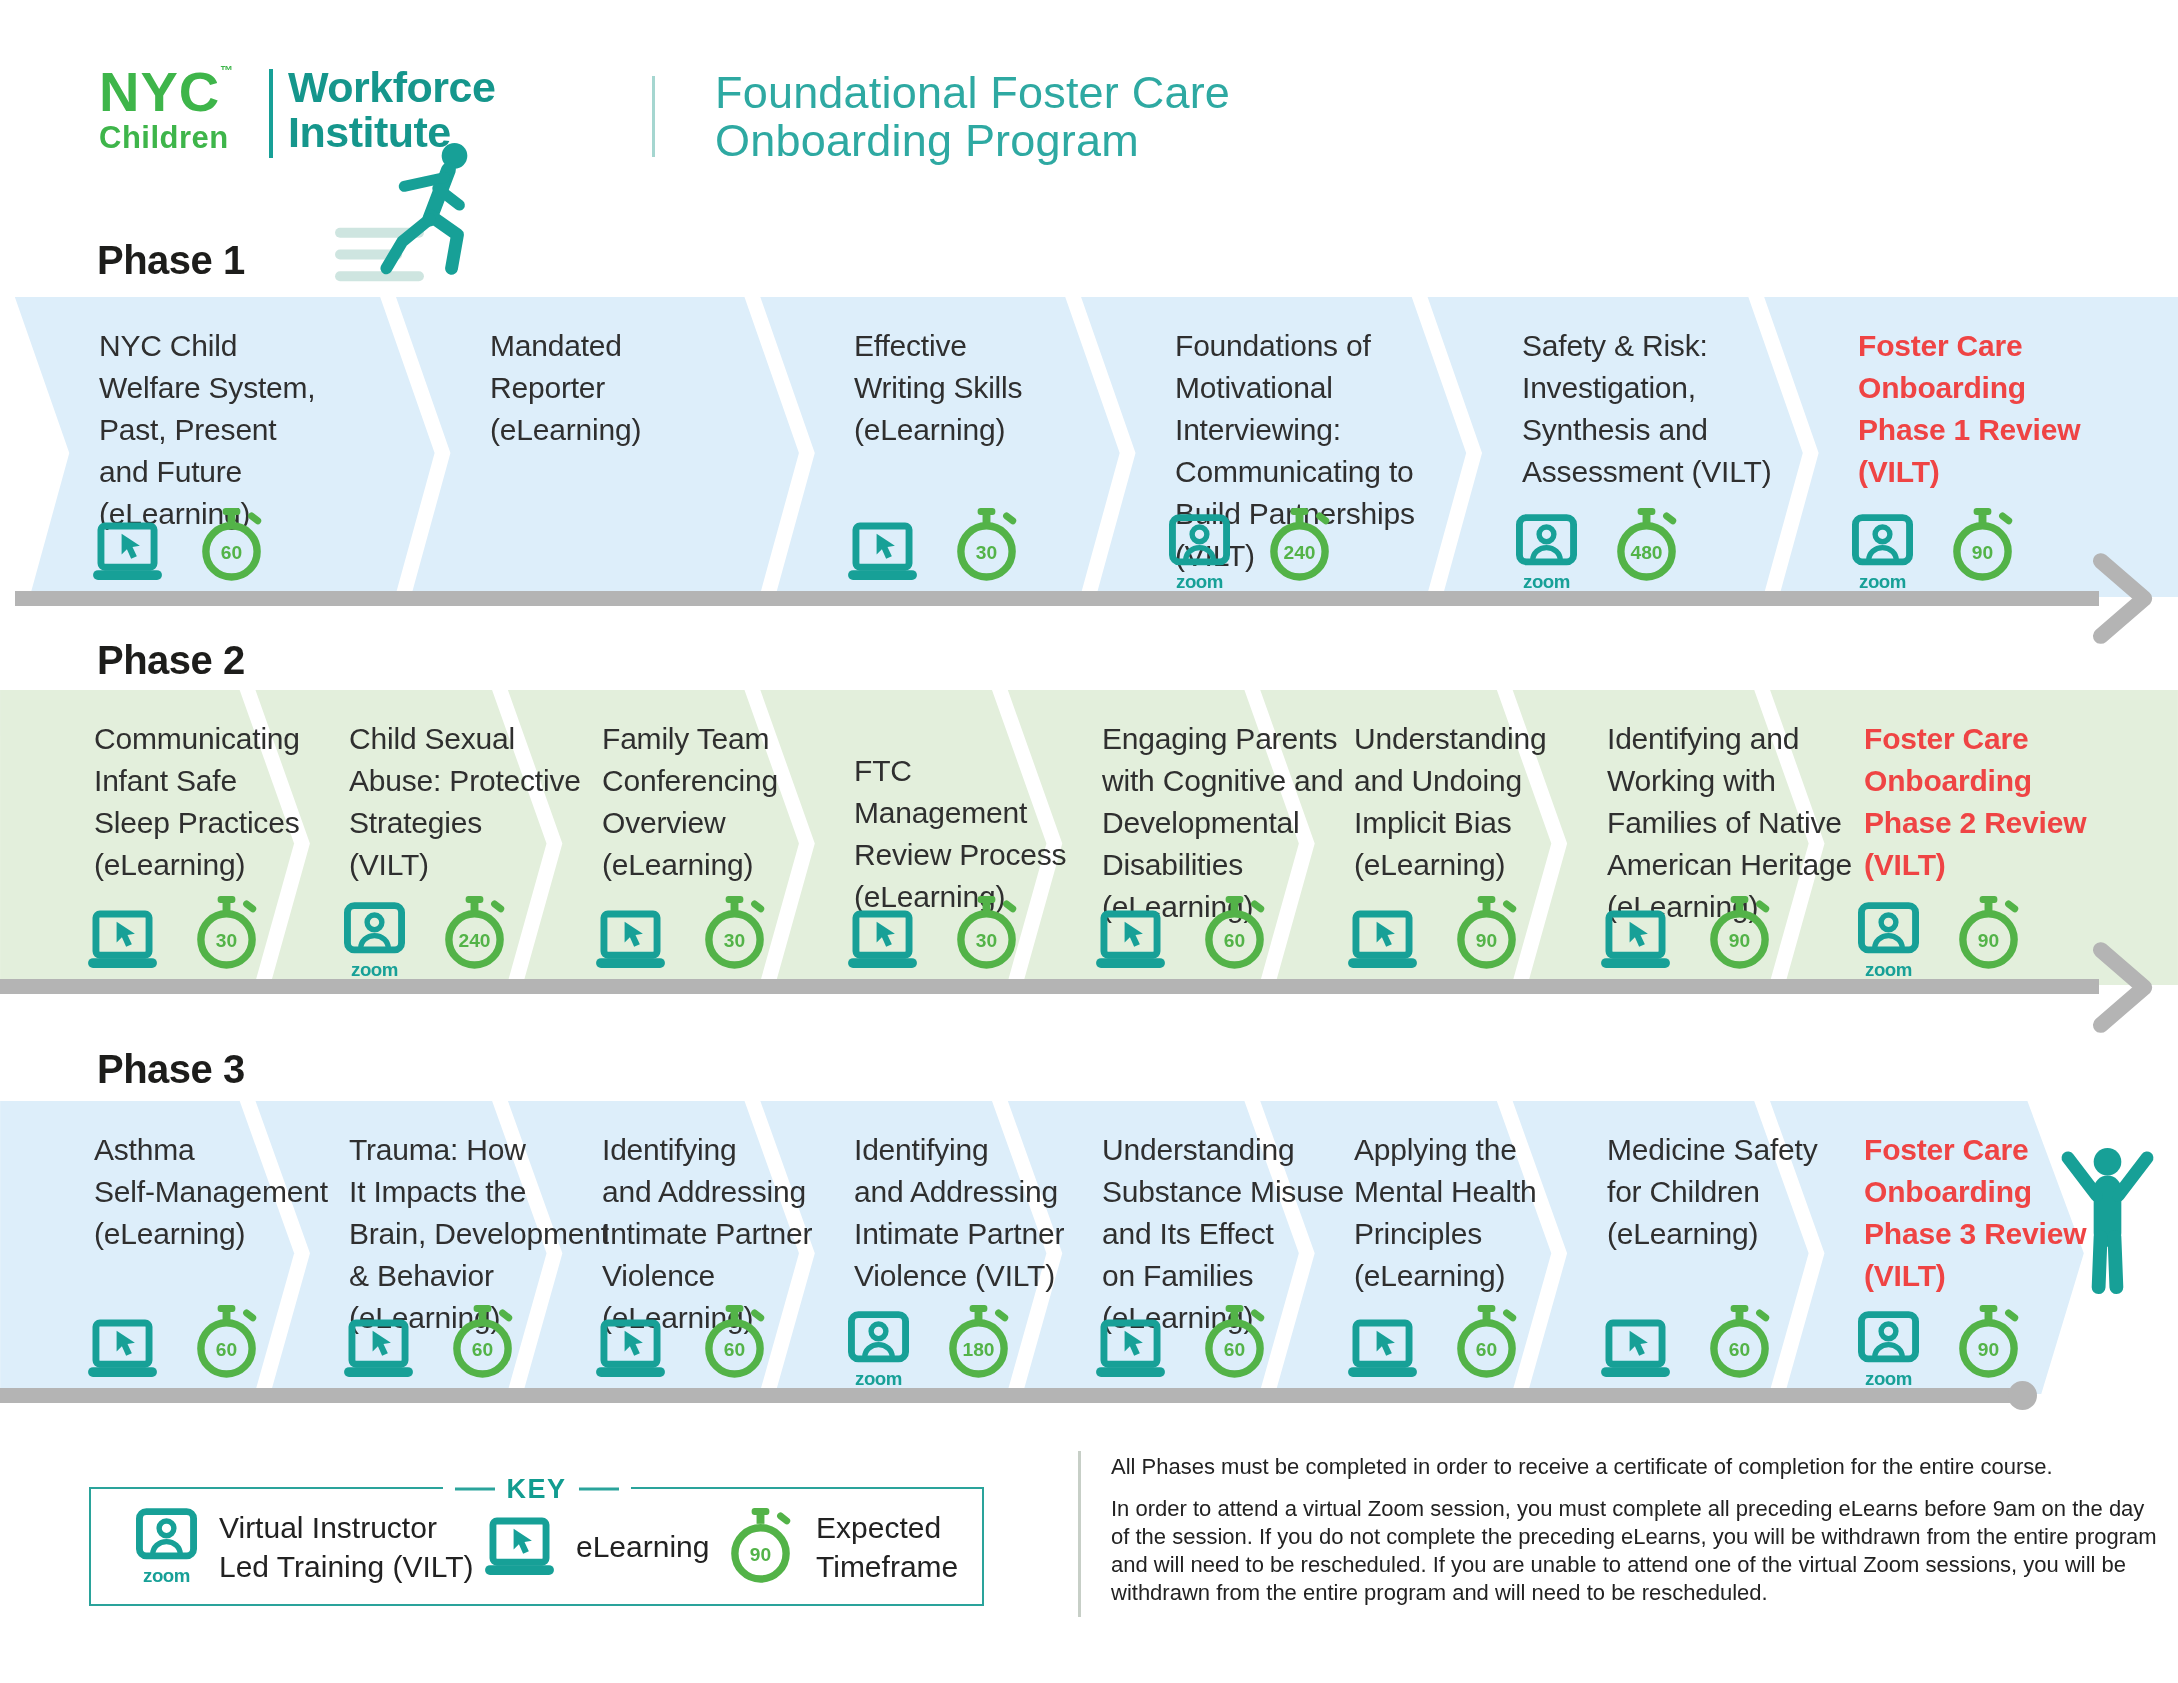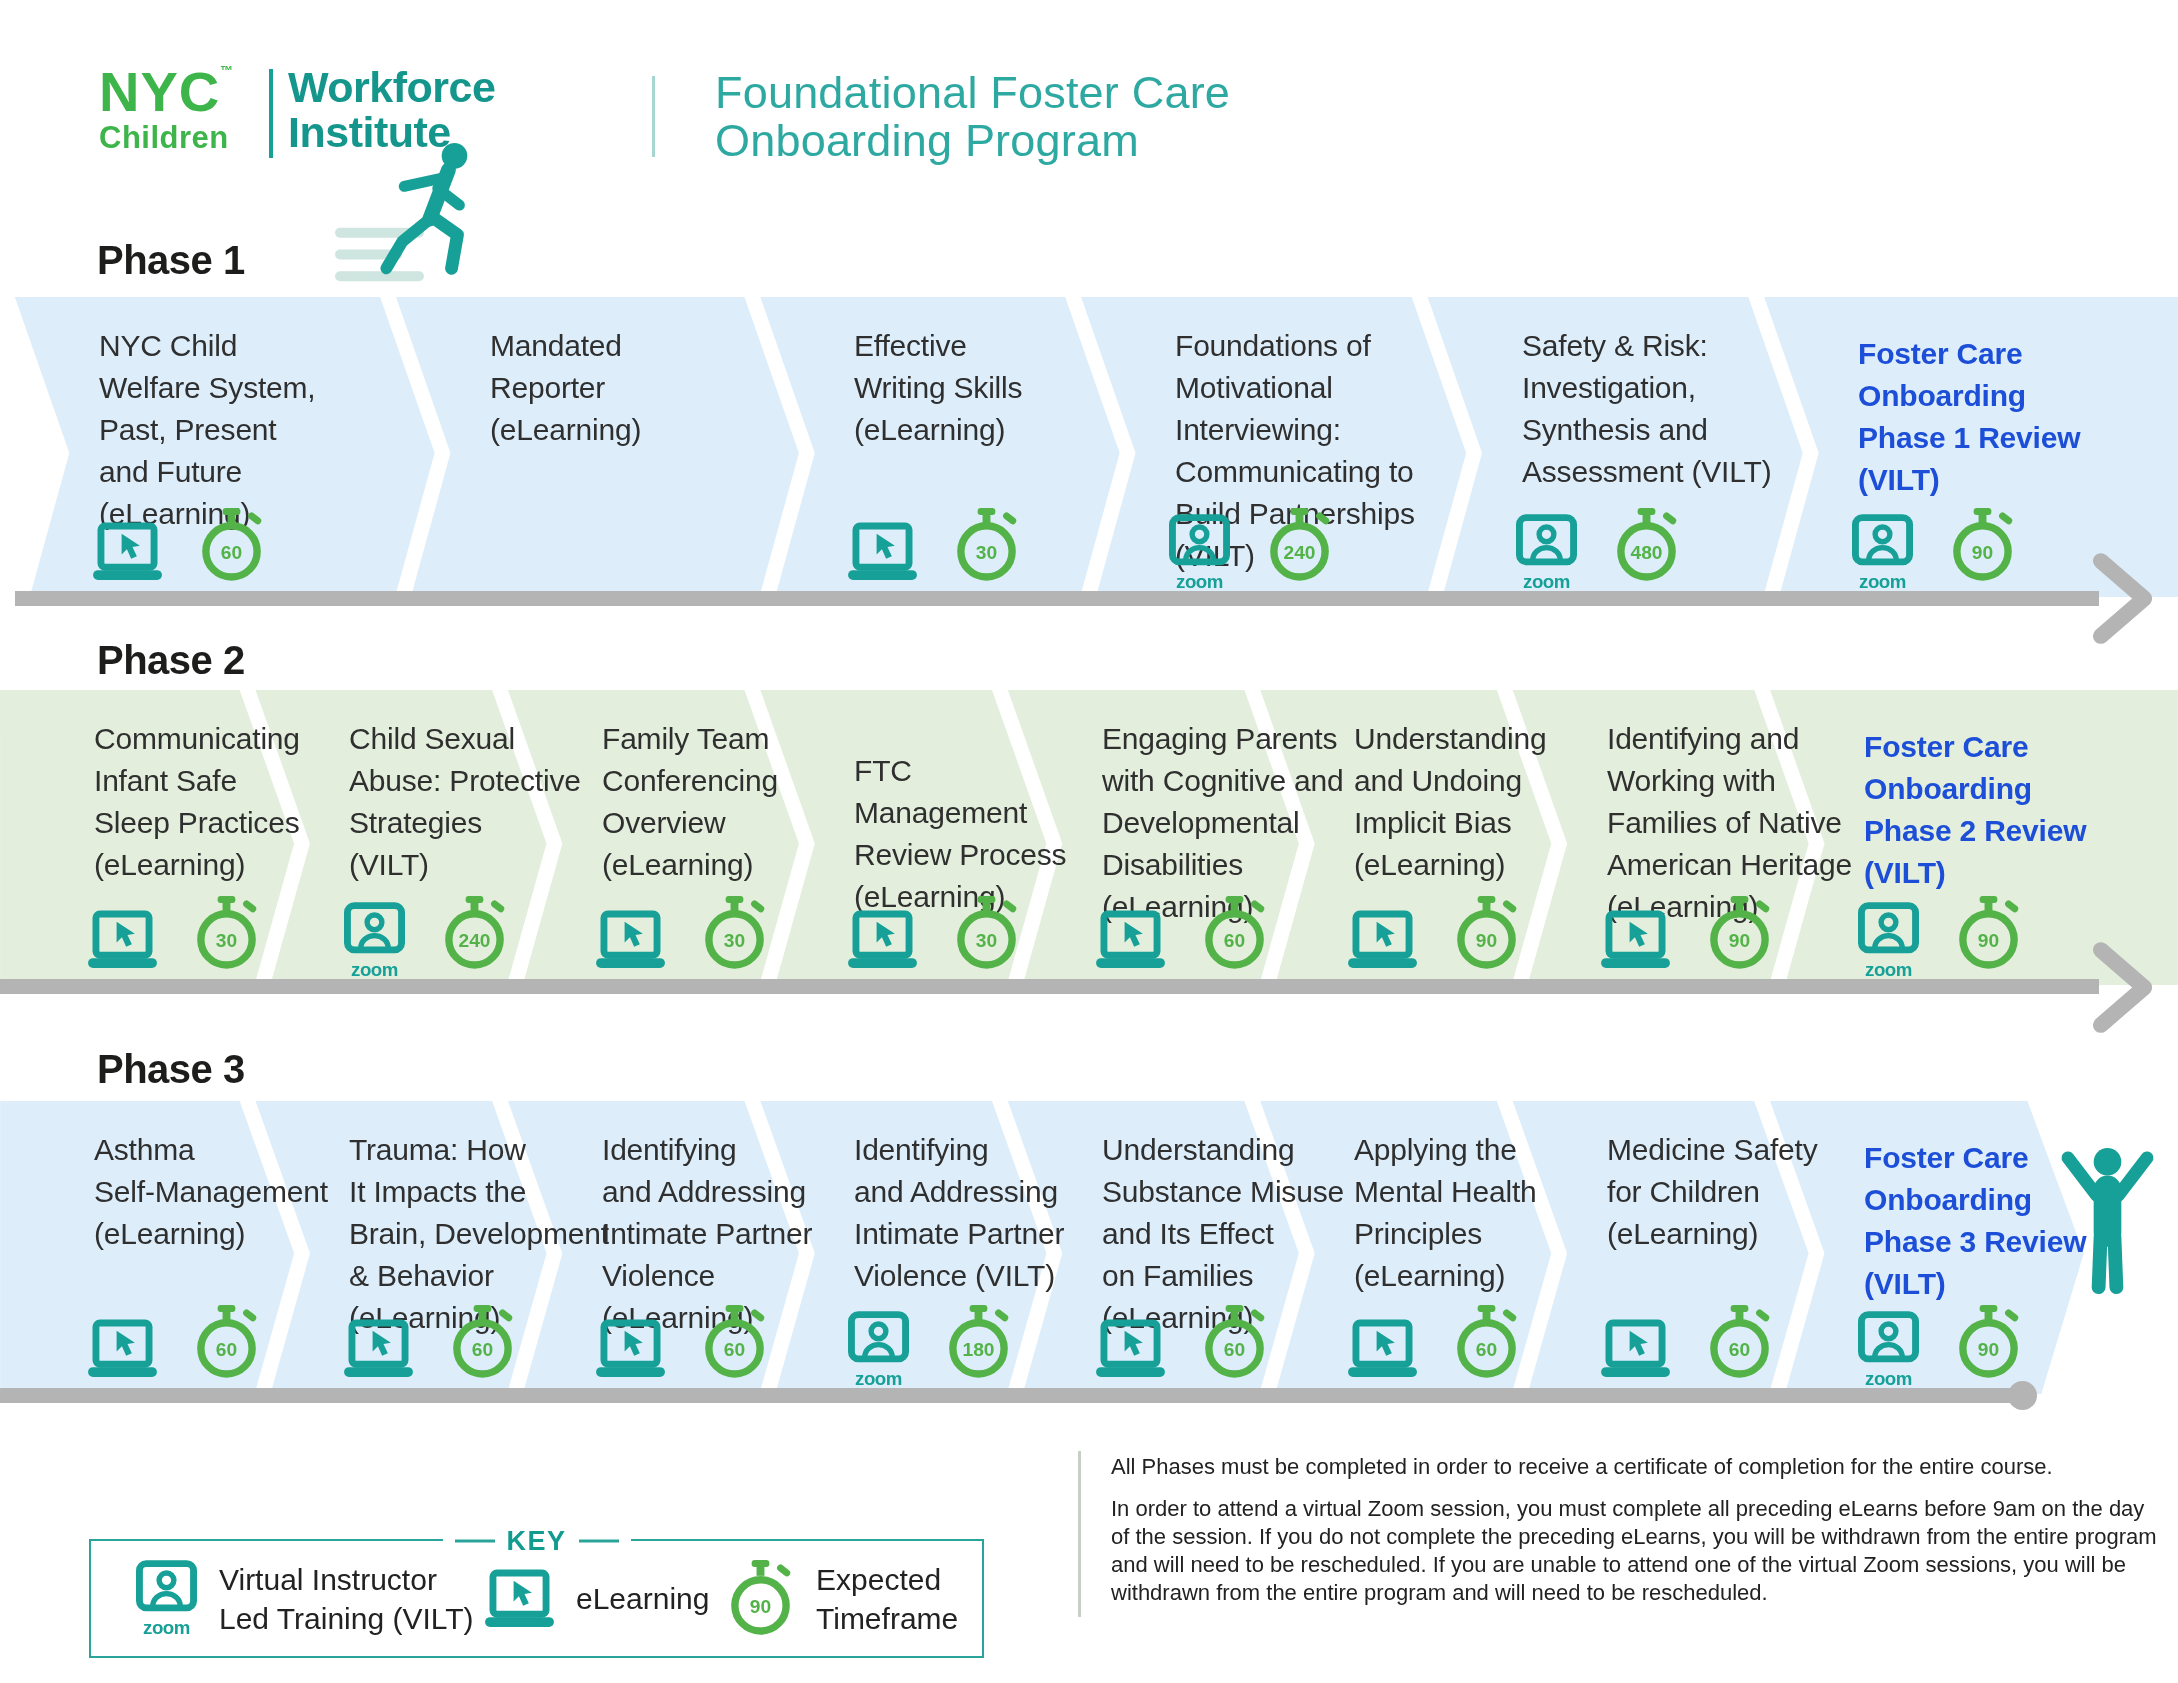--- a/index.html
+++ b/index.html
@@ -15,21 +15,21 @@
   .wi{font-size:43px;font-weight:bold;color:#15968c;line-height:45px;letter-spacing:-0.5px;}
   .title-vbar{width:3px;height:81px;background:#a5d6d0;}
   .doc-title{font-size:45px;color:#2ea9a2;line-height:48px;letter-spacing:0.2px;}
 
   .phase-label{font-size:40px;font-weight:bold;color:#1d1d1b;letter-spacing:-0.5px;z-index:2;}
 
   
   .band{z-index:1;}
   .course{z-index:2;}
   .ctitle{white-space:pre;font-size:30px;line-height:42px;color:#2f2f2f;letter-spacing:-0.2px;}
-  .course.bold .ctitle{font-weight:bold;color:#1d4ed8;margin-top:8px;}
+  .course.bold .ctitle{font-weight:bold;color:#ef4444;}
   .icons{z-index:2;display:flex;align-items:flex-end;gap:36px;height:93px;}
   .icons .zm{margin-bottom:-10px;}
 
   
   .bar{height:15px;background:#b4b4b4;z-index:3;}
   .ah{z-index:3;}
   .dot{width:29px;height:29px;border-radius:50%;background:#b4b4b4;z-index:3;}
 
   
   .keybox{border:2px solid #2aa39b;background:#fff;z-index:2;}
@@ -99,21 +99,21 @@
   <svg class="ah" style="left:2091px;top:551px;" width="71" height="95" viewBox="0 0 72 96">
       <polyline points="10,10 54,48 10,86" fill="none" stroke="#b4b4b4" stroke-width="16" stroke-linecap="round" stroke-linejoin="round"></polyline>
     </svg>
   <div class="bar" style="left:0px;top:979px;width:2099px;"></div>
   <svg class="ah" style="left:2091px;top:940px;" width="71" height="95" viewBox="0 0 72 96">
       <polyline points="10,10 54,48 10,86" fill="none" stroke="#b4b4b4" stroke-width="16" stroke-linecap="round" stroke-linejoin="round"></polyline>
     </svg>
   <div class="bar" style="left:0px;top:1388px;width:2010px;"></div>
   <div class="dot" style="left:2008px;top:1381px;"></div>
 
-  <div class="keybox" style="left:89px;top:1539px;width:891px;height:115px;">
+  <div class="keybox" style="left:89px;top:1487px;width:891px;height:115px;">
     <div class="keylabel-wrap">
       <span class="kdash"></span>
       <span class="keylabel">KEY</span>
       <span class="kdash"></span>
     </div>
     <div class="kentry" style="left:45px;">
       <svg class="zm" width="61" height="77" viewBox="0 0 62 78">
         <rect x="3.5" y="3.5" width="55" height="45" rx="7" fill="none" stroke="#17a097" stroke-width="7"></rect>
         <circle cx="31" cy="20.5" r="7.5" fill="none" stroke="#17a097" stroke-width="5.5"></circle>
         <path d="M17,47 a14,13 0 0 1 28,0" fill="none" stroke="#17a097" stroke-width="5.5"></path>

